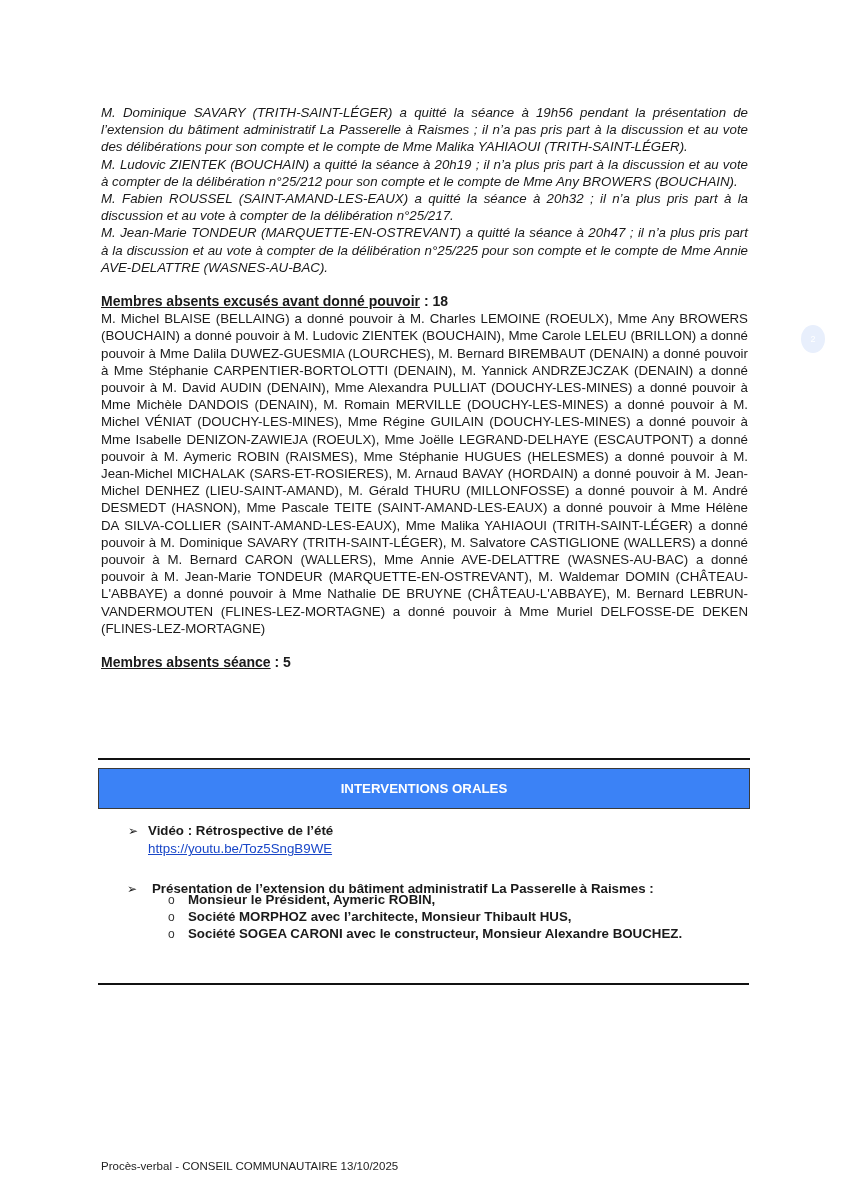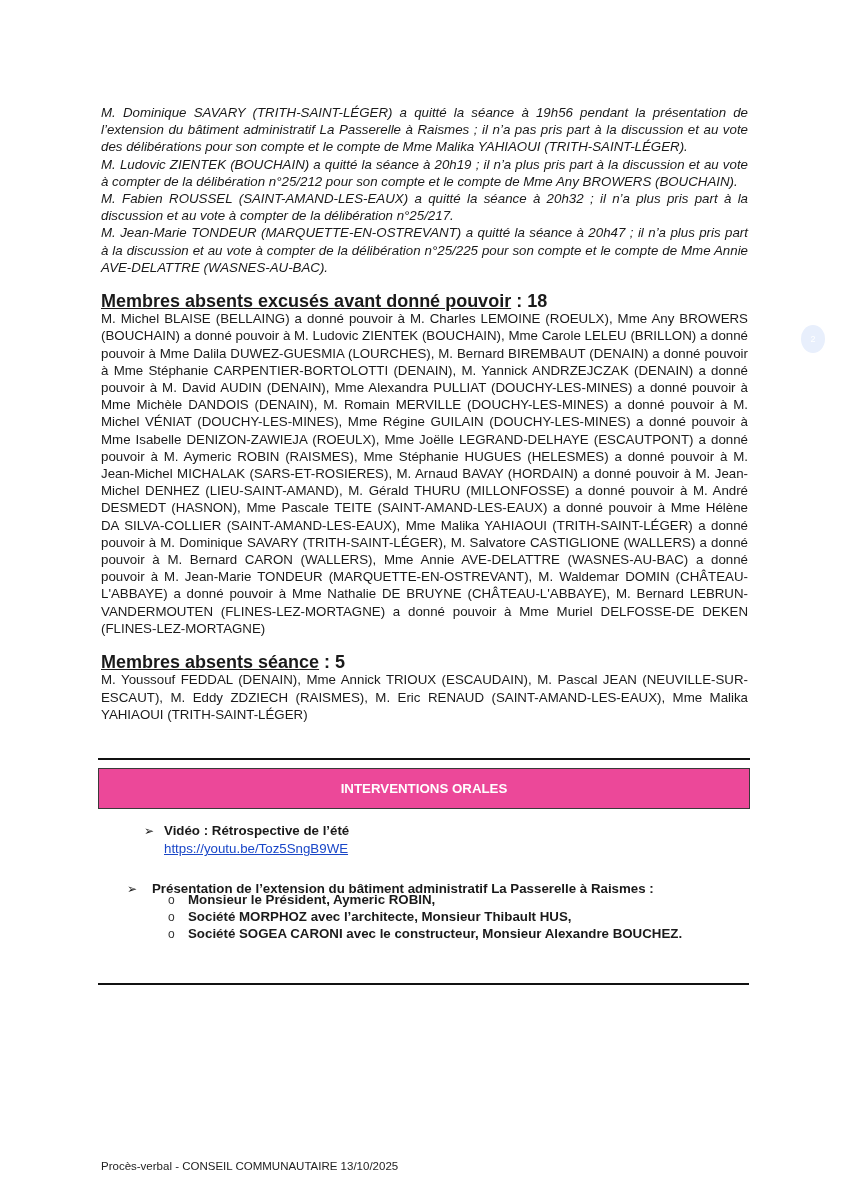--- a/index.html
+++ b/index.html
@@ -4,30 +4,30 @@
   <style>
     html, body { margin: 0; padding: 0; }
     body {
       width: 848px; height: 1200px; background: #ffffff; position: relative;
       font-family: "Liberation Sans", sans-serif; color: #1a1a1a; overflow: hidden;
     }
     .page { position: absolute; left: 101px; top: 68px; width: 647px; margin-top: 36px; }
     .p { font-size: 13.3px; line-height: 17.2px; text-align: justify; margin: 0; }
     .it { font-style: italic; }
     .section { margin-top: 17px; }
-    .heading { font-weight: bold; font-size: 18px; line-height: 17.2px; margin: 0; }
+    .heading { font-weight: bold; font-size: 14px; line-height: 17.2px; margin: 0; }
     .heading .u { text-decoration: underline; }
     .hr-top { position: absolute; left: 98px; top: 758px; width: 652px; height: 2px; background: #111; }
     .orange-box {
       position: absolute; left: 98px; top: 768px; width: 650px; height: 39px;
-      background: #ec4899; border: 1px solid #3a3a3a;
+      background: #3b82f6; border: 1px solid #3a3a3a;
       display: flex; align-items: center; justify-content: center;
       color: #fff; font-weight: bold; font-size: 13.3px;
     }
-    .list { position: absolute; left: 144px; font-size: 13.3px; line-height: 17px; font-weight: bold; }
+    .list { position: absolute; left: 128px; font-size: 13.3px; line-height: 17px; font-weight: bold; }
     .bullet { display: inline-block; width: 20px; font-weight: normal; font-size: 12px; }
     .link { color: #1a47c8; text-decoration: underline; font-weight: normal; }
     .sub { position: absolute; left: 168px; font-size: 13.3px; line-height: 17px; font-weight: bold; }
     .sub .o { display: inline-block; width: 20px; font-weight: normal; font-size: 12px; color: #333; }
     .hr-bottom { position: absolute; left: 98px; top: 983px; width: 651px; height: 2px; background: #111; }
     .footer { position: absolute; left: 101px; top: 1160px; font-size: 11.5px; color: #222; }
     .badge {
       position: absolute; left: 801px; top: 325px; width: 24px; height: 28px; border-radius: 50%;
       background: #e8effc; color: #fff; font-size: 9px; display: flex; align-items: center; justify-content: center;
     }
@@ -41,21 +41,20 @@
   <p class="p it">M. Fabien ROUSSEL (SAINT-AMAND-LES-EAUX) a quitté la séance à 20h32 ; il n’a plus pris part à la discussion et au vote à compter de la délibération n°25/217.</p>
   <p class="p it">M. Jean-Marie TONDEUR (MARQUETTE-EN-OSTREVANT) a quitté la séance à 20h47 ; il n’a plus pris part à la discussion et au vote à compter de la délibération n°25/225 pour son compte et le compte de Mme Annie AVE-DELATTRE (WASNES-AU-BAC).</p>
 
   <div class="section">
     <p class="heading"><span class="u">Membres absents excusés avant donné pouvoir</span><span> : 18</span></p>
     <p class="p">M. Michel BLAISE (BELLAING) a donné pouvoir à M. Charles LEMOINE (ROEULX), Mme Any BROWERS (BOUCHAIN) a donné pouvoir à M. Ludovic ZIENTEK (BOUCHAIN), Mme Carole LELEU (BRILLON) a donné pouvoir à Mme Dalila DUWEZ-GUESMIA (LOURCHES), M. Bernard BIREMBAUT (DENAIN) a donné pouvoir à Mme Stéphanie CARPENTIER-BORTOLOTTI (DENAIN), M. Yannick ANDRZEJCZAK (DENAIN) a donné pouvoir à M. David AUDIN (DENAIN), Mme Alexandra PULLIAT (DOUCHY-LES-MINES) a donné pouvoir à Mme Michèle DANDOIS (DENAIN), M. Romain MERVILLE (DOUCHY-LES-MINES) a donné pouvoir à M. Michel VÉNIAT (DOUCHY-LES-MINES), Mme Régine GUILAIN (DOUCHY-LES-MINES) a donné pouvoir à Mme Isabelle DENIZON-ZAWIEJA (ROEULX), Mme Joëlle LEGRAND-DELHAYE (ESCAUTPONT) a donné pouvoir à M. Aymeric ROBIN (RAISMES), Mme Stéphanie HUGUES (HELESMES) a donné pouvoir à M. Jean-Michel MICHALAK (SARS-ET-ROSIERES), M. Arnaud BAVAY (HORDAIN) a donné pouvoir à M. Jean-Michel DENHEZ (LIEU-SAINT-AMAND), M. Gérald THURU (MILLONFOSSE) a donné pouvoir à M. André DESMEDT (HASNON), Mme Pascale TEITE (SAINT-AMAND-LES-EAUX) a donné pouvoir à Mme Hélène DA SILVA-COLLIER (SAINT-AMAND-LES-EAUX), Mme Malika YAHIAOUI (TRITH-SAINT-LÉGER) a donné pouvoir à M. Dominique SAVARY (TRITH-SAINT-LÉGER),  M. Salvatore CASTIGLIONE (WALLERS) a donné pouvoir à M. Bernard CARON (WALLERS), Mme Annie AVE-DELATTRE (WASNES-AU-BAC) a donné pouvoir à M. Jean-Marie TONDEUR (MARQUETTE-EN-OSTREVANT), M. Waldemar DOMIN (CHÂTEAU-L'ABBAYE) a donné pouvoir à Mme Nathalie DE BRUYNE (CHÂTEAU-L'ABBAYE), M. Bernard LEBRUN-VANDERMOUTEN (FLINES-LEZ-MORTAGNE) a donné pouvoir à Mme Muriel DELFOSSE-DE DEKEN (FLINES-LEZ-MORTAGNE)</p>
   </div>
 
   <div class="section">
     <p class="heading"><span class="u">Membres absents séance</span><span> : 5</span></p>
-    <p class="p">M. Youssouf FEDDAL (DENAIN), Mme Annick TRIOUX (ESCAUDAIN), M. Pascal JEAN (NEUVILLE-SUR-ESCAUT), M. Eddy ZDZIECH (RAISMES), M. Eric RENAUD (SAINT-AMAND-LES-EAUX), Mme Malika YAHIAOUI (TRITH-SAINT-LÉGER)</p>
   </div>
 </div>
 
 <div class="hr-top"></div>
 
 <div class="orange-box">
   <span>INTERVENTIONS ORALES</span>
 </div>
 
 <div class="list" style="top:822px;">

